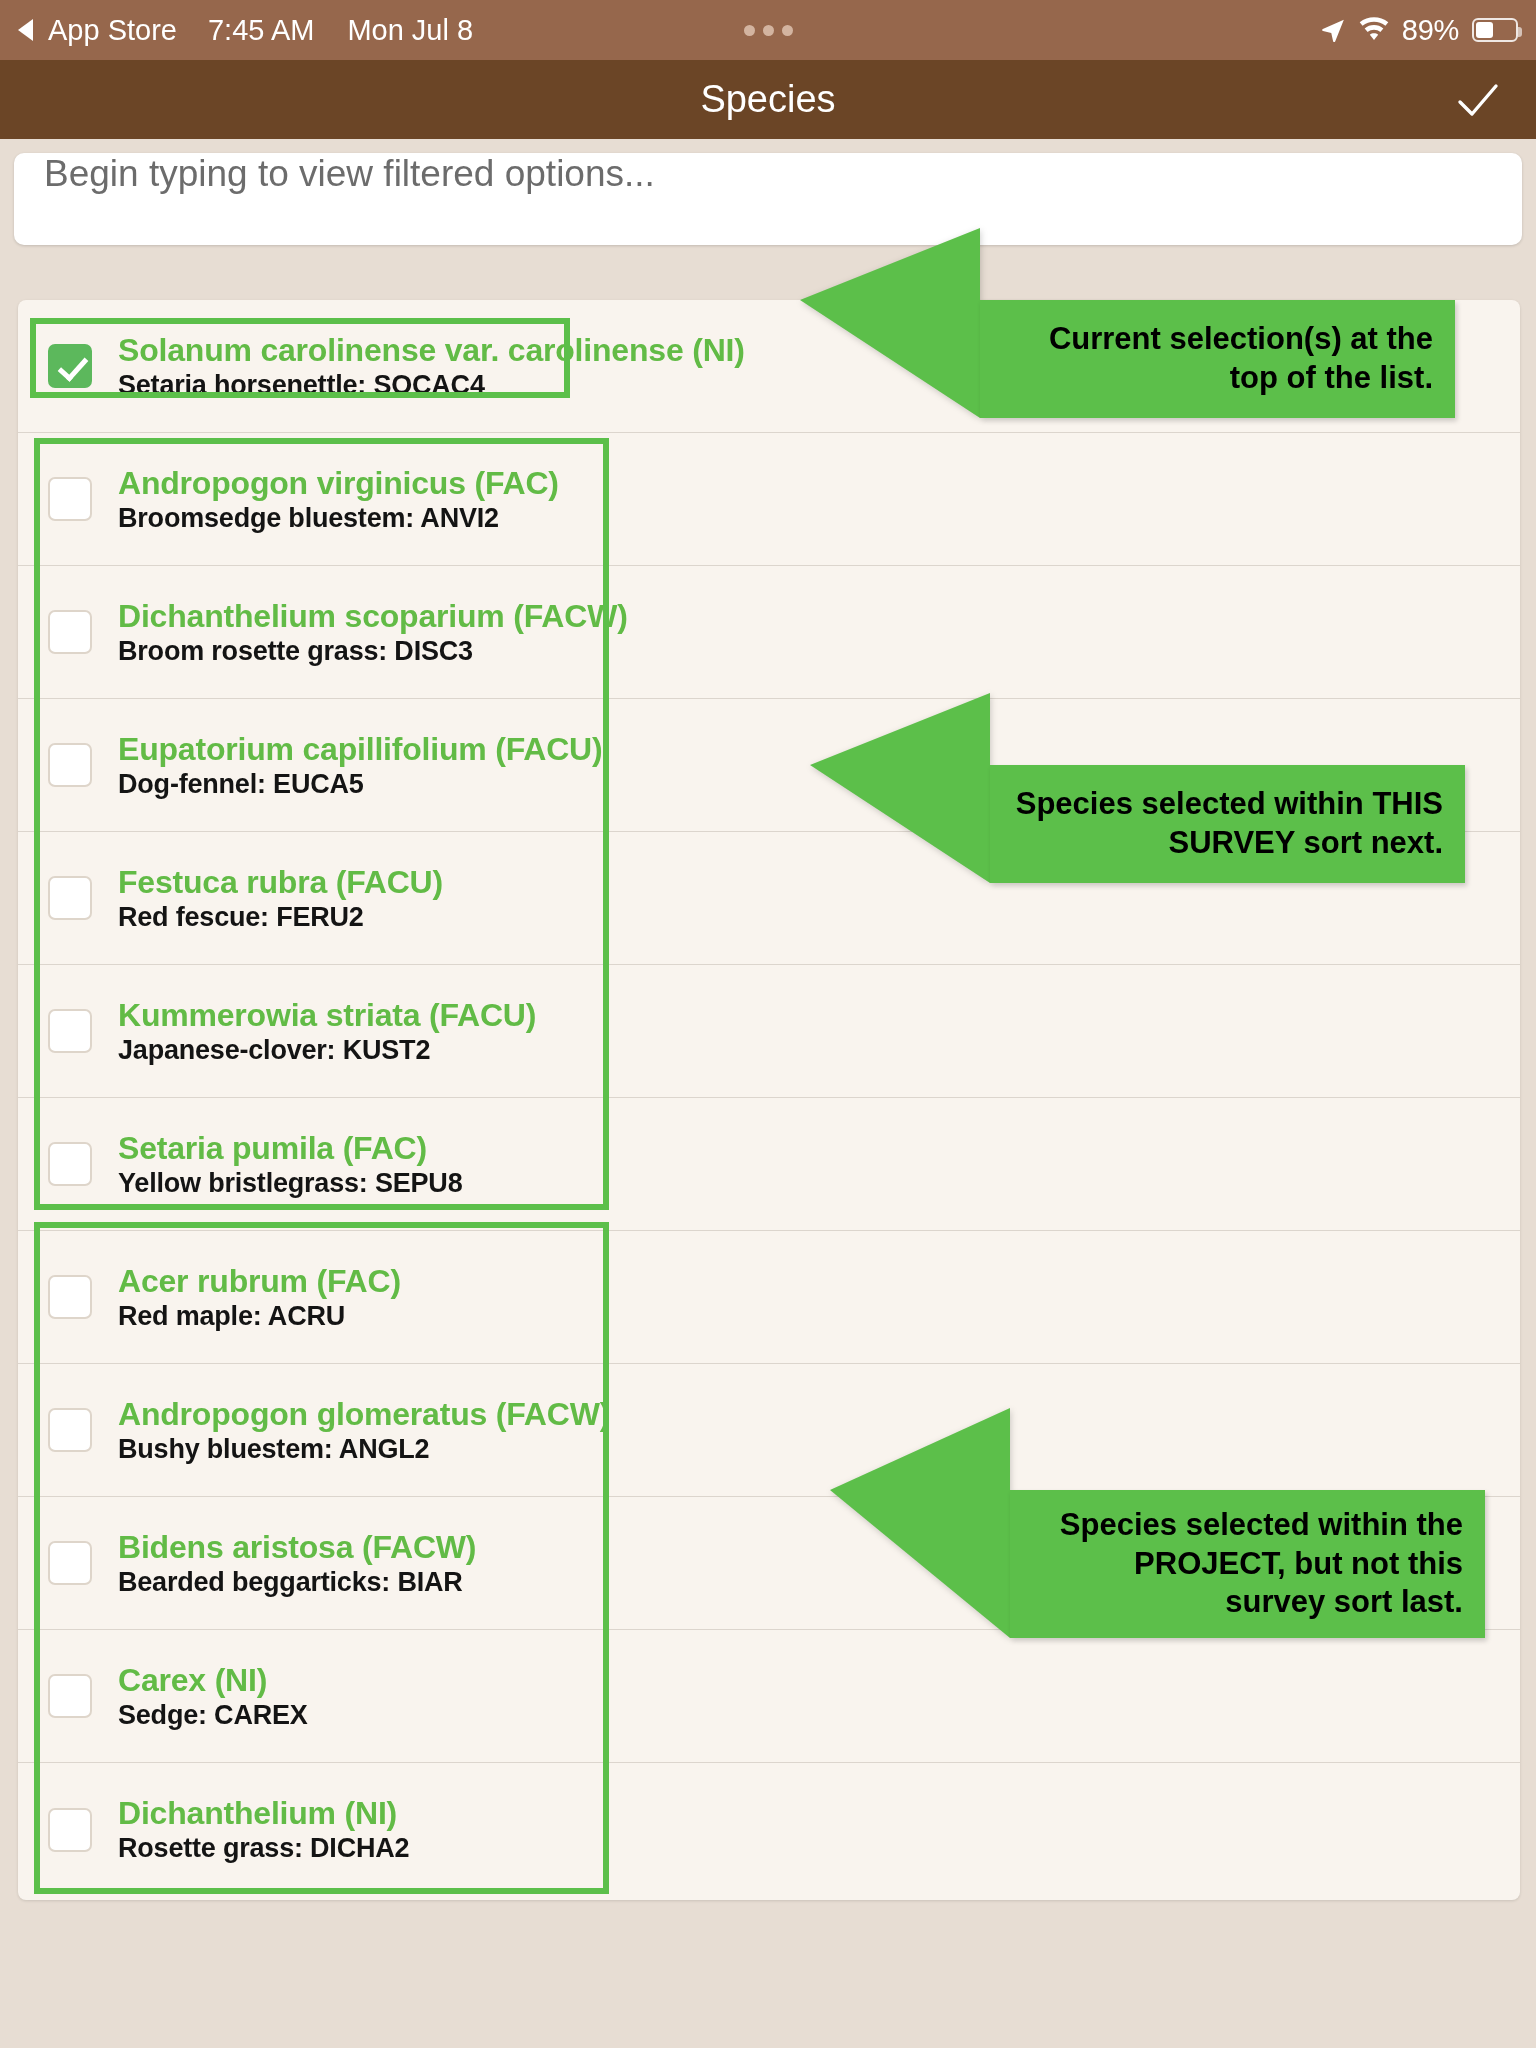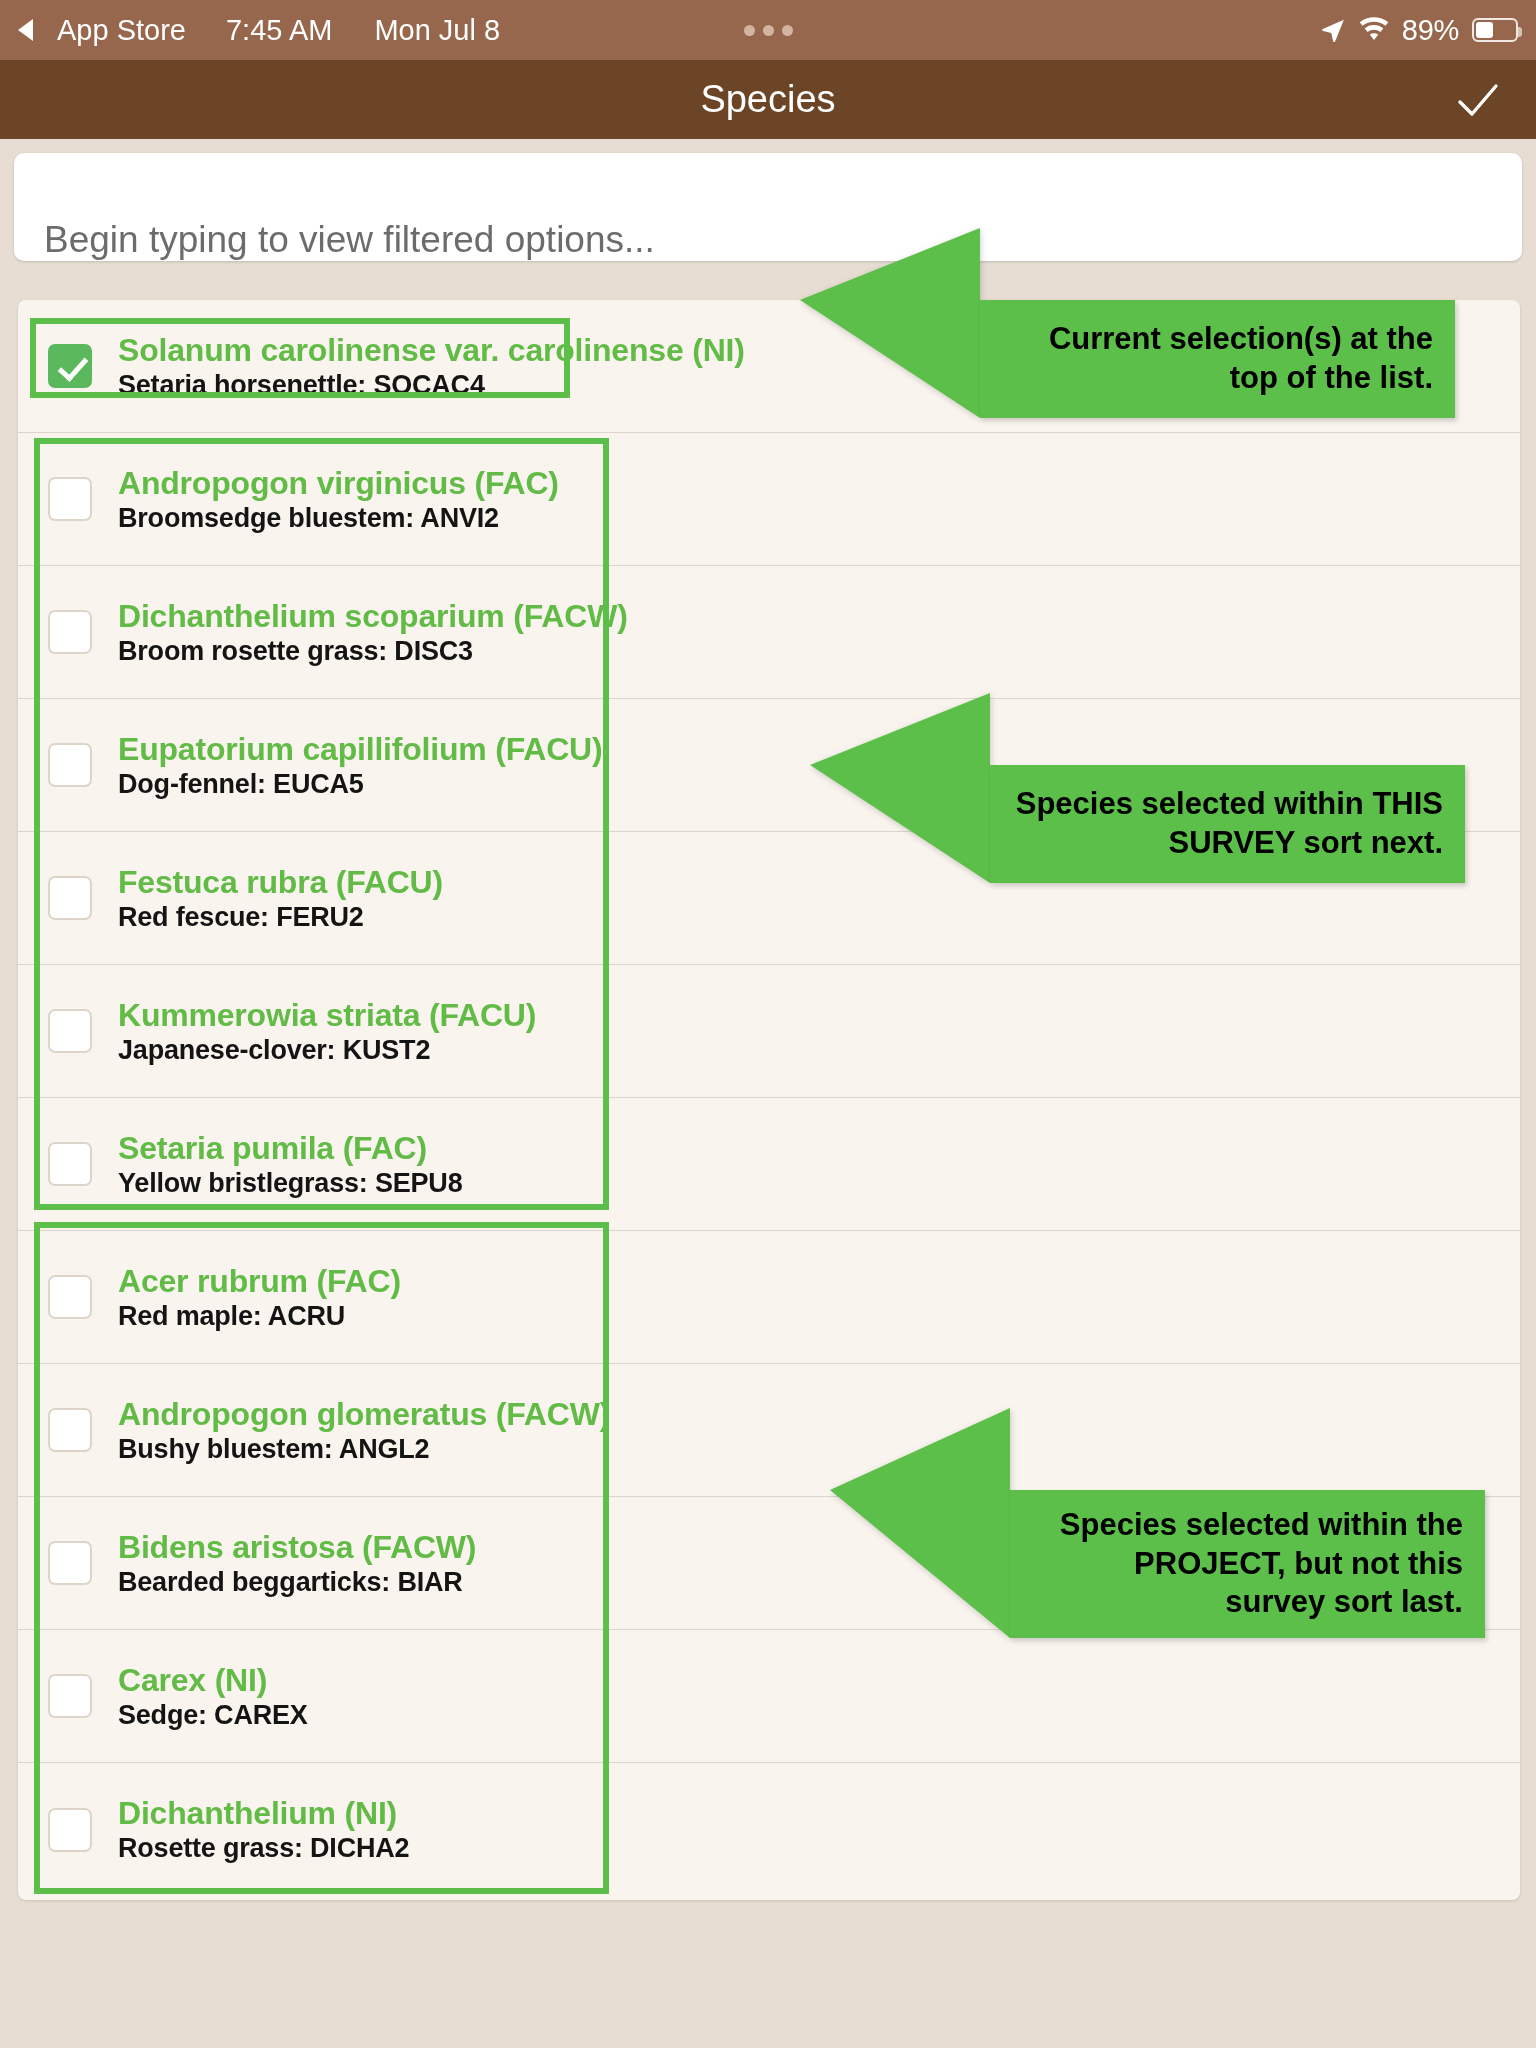--- a/index.html
+++ b/index.html
@@ -11,21 +11,21 @@
   }
   #page { position: relative; width: 1536px; height: 2048px; background: #e7ddd3; }
 
   
   .statusbar {
     position: absolute; top: 0; left: 0; width: 1536px; height: 60px;
     background: #96674c;
     display: flex; align-items: center;
     color: #ffffff;
   }
-  .sb-left { display: flex; align-items: center; gap: 24px; padding-left: 18px; font-size: 29px; font-weight: 400; }
+  .sb-left { display: flex; align-items: center; gap: 15px; padding-left: 18px; font-size: 29px; font-weight: 400; }
   .sb-back-tri {
     width: 0; height: 0;
     border-top: 11px solid transparent;
     border-bottom: 11px solid transparent;
     border-right: 15px solid #ffffff;
     display: inline-block;
   }
   .sb-appname { font-size: 29px; }
   .sb-time { font-size: 29px; margin-left: 16px; }
   .sb-date { font-size: 29px; margin-left: 18px; }
@@ -67,25 +67,25 @@
   .nav-check {
     position: absolute; right: 34px; top: 50%; transform: translateY(-50%);
     width: 48px; height: 48px;
     cursor: pointer;
   }
 
   
   .searchwrap { position: absolute; top: 139px; left: 0; width: 1536px; height: 110px; }
   .searchbox {
     position: absolute; left: 14px; top: 14px;
-    width: 1508px; height: 108px;
+    width: 1508px; height: 92px;
     background: #ffffff;
     border-radius: 10px;
     box-shadow: 0 1px 3px rgba(0,0,0,0.16);
-    display: flex; align-items: flex-end;
+    display: flex; align-items: flex-start;
   }
   .searchbox input {
     border: 0; outline: 0; background: transparent;
     width: 100%; padding: 0 30px;
     font-family: "Liberation Sans", sans-serif;
     font-size: 37px; color: #1d1d1d;
   }
   .searchbox input::placeholder { color: #6c6c6c; }
 
   

